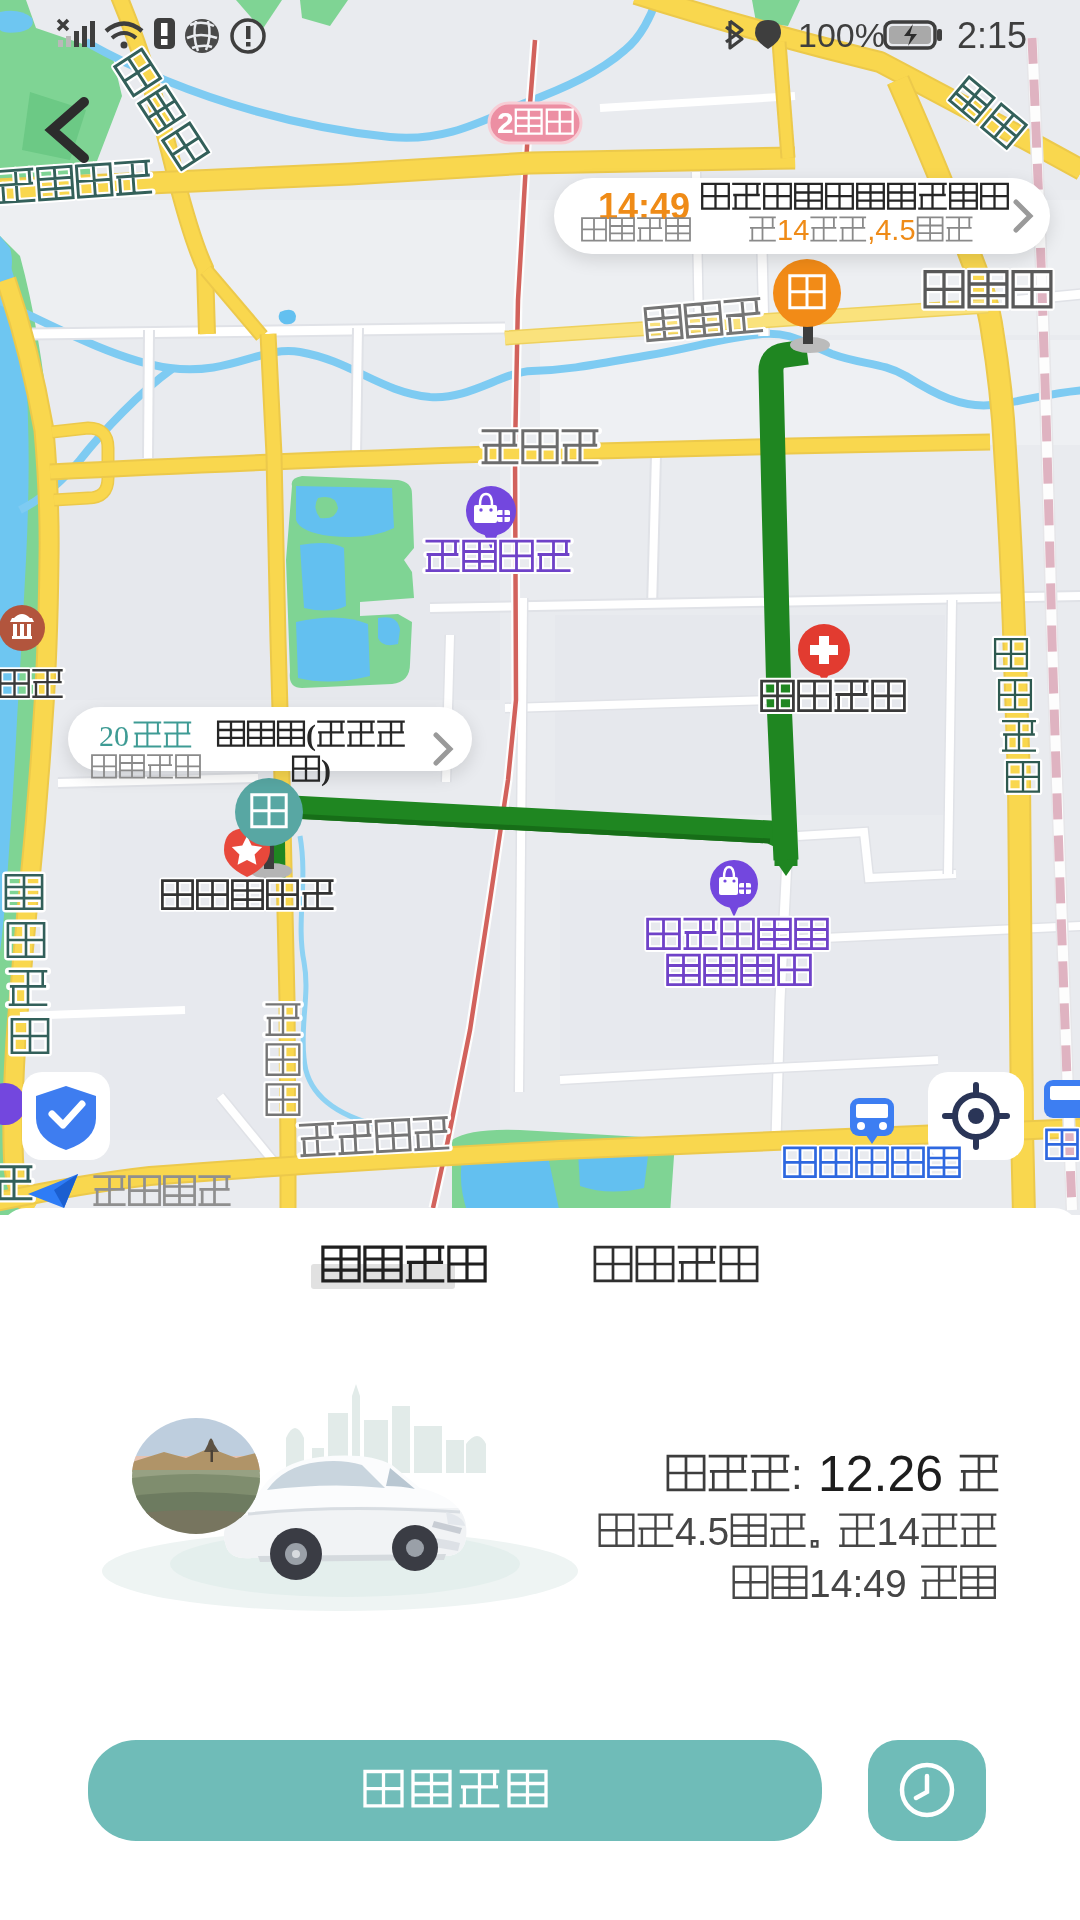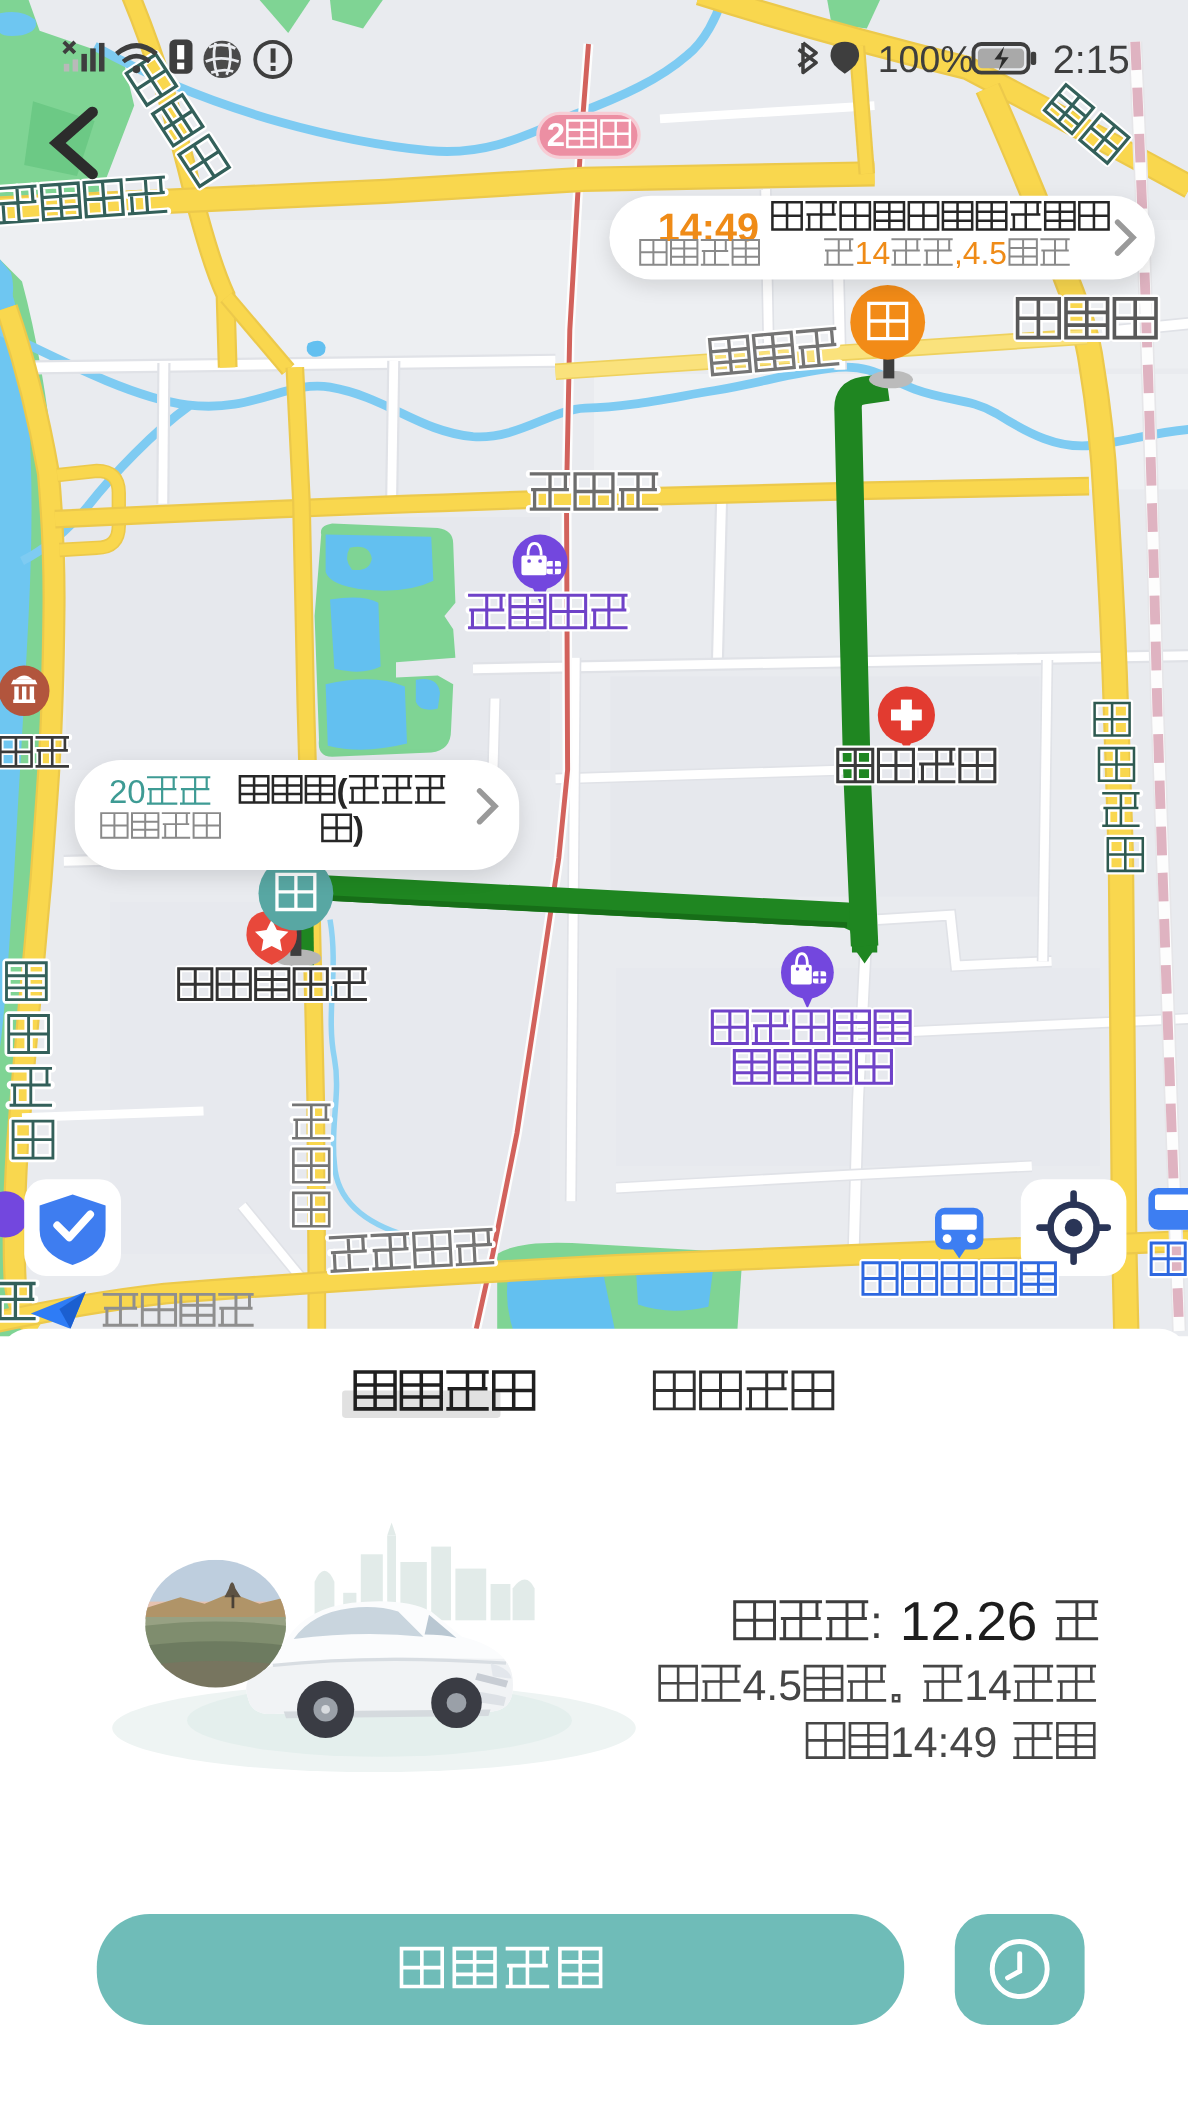--- a/index.html
+++ b/index.html
@@ -338,21 +338,21 @@
 </g>
 
 <g>
 <path d="M28,1194 L78,1174 L64,1208 Z" fill="#2e7cf6"></path>
 <path d="M54,1190 L78,1174 L64,1208 Z" fill="#1b5fd0"></path>
 <path d="M93.4,1176.7 H125.6 M94.5,1189.3 H124.6 M93.4,1204.7 H125.6 M109.5,1176.7 V1204.7 M97.2,1189.3 V1204.7 M121.8,1176.7 V1189.3 M129.4,1176.7 H159.6 V1204.7 H129.4 Z M129.4,1190.7 H159.6 M144.5,1176.7 V1204.7 M129.4,1176.7 V1204.7 M164.4,1176.7 H194.6 V1204.7 H164.4 Z M164.4,1186.5 H194.6 M164.4,1195.7 H194.6 M179.5,1176.7 V1204.7 M198.4,1176.7 H230.6 M199.4,1189.3 H229.6 M198.4,1204.7 H230.6 M214.5,1176.7 V1204.7 M202.2,1189.3 V1204.7 M226.8,1176.7 V1189.3" fill="none" stroke="#8f8f8f" stroke-width="2.7" stroke-linecap="butt"></path>
 </g>
 </svg>
 </div>
 
-<div style="position:absolute;left:0;top:18px;width:1080px;height:60px;">
+<div style="position:absolute;left:0;top:0;width:1080px;height:60px;">
 <svg width="1080" height="60" viewBox="0 0 1080 60">
 
 <g fill="#3e3e3e">
 <path d="M58,20 l10,10 m0,-10 l-10,10" stroke="#3e3e3e" stroke-width="3.5" fill="none"></path>
 <rect x="58" y="40" width="5" height="7" fill="#b9b9b9"></rect>
 <rect x="66" y="36" width="5" height="11" fill="#b9b9b9"></rect>
 <rect x="74" y="31" width="5" height="16"></rect>
 <rect x="82" y="26" width="5" height="21"></rect>
 <rect x="90" y="21" width="5" height="26"></rect>
 </g>
@@ -408,21 +408,21 @@
 <path d="M28.0,40.2 H52.0 V62.6 H28.0 Z M28.0,51.4 H52.0 M40.0,40.2 V62.6 M28.0,40.2 V62.6 M56.0,40.2 H80.0 V62.6 H56.0 Z M56.0,48.0 H80.0 M56.0,55.4 H80.0 M68.0,40.2 V62.6 M83.1,40.2 H108.9 M84.0,50.2 H108.0 M83.1,62.6 H108.9 M96.0,40.2 V62.6 M86.2,50.2 V62.6 M105.8,40.2 V50.2 M112.0,40.2 H136.0 V62.6 H112.0 Z M112.0,48.0 H136.0 M112.0,55.4 H136.0 M124.0,40.2 V62.6" fill="none" stroke="#8a8a8a" stroke-width="1.8" stroke-linecap="butt"></path>
 <path d="M195.2,39.4 H221.8 M196.0,49.8 H221.0 M195.2,62.6 H221.8 M208.5,39.4 V62.6 M198.3,49.8 V62.6 M218.7,39.4 V49.8 M256.4,39.4 H283.1 M257.3,49.8 H282.2 M256.4,62.6 H283.1 M269.7,39.4 V62.6 M259.6,49.8 V62.6 M279.9,39.4 V49.8 M285.4,39.4 H312.1 M286.3,49.8 H311.2 M285.4,62.6 H312.1 M298.7,39.4 V62.6 M288.6,49.8 V62.6 M308.9,39.4 V49.8 M363.7,39.4 H388.6 V62.6 H363.7 Z M363.7,47.5 H388.6 M363.7,55.2 H388.6 M376.1,39.4 V62.6 M391.8,39.4 H418.5 M392.7,49.8 H417.6 M391.8,62.6 H418.5 M405.1,39.4 V62.6 M395.0,49.8 V62.6 M415.3,39.4 V49.8" fill="none" stroke="#8a8a8a" stroke-width="1.8" stroke-linecap="butt"></path>
 <text x="223.0" y="62.0" font-size="29" fill="#ef8b17">14</text>
 <text x="313.2" y="62.0" font-size="29" fill="#ef8b17">,4.5</text>
 </svg>
 <svg style="position:absolute;right:14px;top:20px;" width="26" height="36" viewBox="0 0 26 36">
         <path d="M6,4 L20,18 L6,32" fill="none" stroke="#9a9a9a" stroke-width="5" stroke-linecap="round"></path>
       </svg>
 </div>
 
-<div class="bubble" style="left:68px;top:691px;width:404px;height:100px;border-radius:42px;">
+<div class="bubble" style="left:68px;top:707px;width:404px;height:64px;border-radius:42px;font-family:Liberation Serif, serif;">
 <svg style="position:absolute;left:0;top:0;" width="404" height="84" viewBox="0 0 404 84">
 <path d="M65.6,15.6 H93.2 M66.5,26.4 H92.3 M65.6,39.6 H93.2 M79.4,15.6 V39.6 M68.9,26.4 V39.6 M89.9,15.6 V26.4 M95.6,15.6 H123.2 M96.5,26.4 H122.3 M95.6,39.6 H123.2 M109.4,15.6 V39.6 M98.9,26.4 V39.6 M119.9,15.6 V26.4" fill="none" stroke="#3e9b94" stroke-width="2.0" stroke-linecap="butt"></path>
 <text x="31.0" y="39.0" font-size="30" fill="#3e9b94">20</text>
 <path d="M24.0,48.2 H48.0 V70.6 H24.0 Z M24.0,59.4 H48.0 M36.0,48.2 V70.6 M24.0,48.2 V70.6 M52.0,48.2 H76.0 V70.6 H52.0 Z M52.0,56.0 H76.0 M52.0,63.4 H76.0 M64.0,48.2 V70.6 M79.1,48.2 H104.9 M80.0,58.2 H104.0 M79.1,70.6 H104.9 M92.0,48.2 V70.6 M82.2,58.2 V70.6 M101.8,48.2 V58.2 M108.0,48.2 H132.0 V70.6 H108.0 Z M108.0,59.4 H132.0 M120.0,48.2 V70.6 M108.0,48.2 V70.6" fill="none" stroke="#8a8a8a" stroke-width="1.8" stroke-linecap="butt"></path>
 <path d="M150.1,14.6 H175.9 V38.6 H150.1 Z M150.1,23.0 H175.9 M150.1,30.9 H175.9 M163.0,14.6 V38.6 M180.1,14.6 H205.9 V38.6 H180.1 Z M180.1,23.0 H205.9 M180.1,30.9 H205.9 M193.0,14.6 V38.6 M210.1,14.6 H235.9 V38.6 H210.1 Z M210.1,23.0 H235.9 M210.1,30.9 H235.9 M223.0,14.6 V38.6 M249.2,14.6 H276.8 M250.1,25.4 H275.9 M249.2,38.6 H276.8 M263.0,14.6 V38.6 M252.5,25.4 V38.6 M273.5,14.6 V25.4 M279.2,14.6 H306.8 M280.1,25.4 H305.9 M279.2,38.6 H306.8 M293.0,14.6 V38.6 M282.5,25.4 V38.6 M303.5,14.6 V25.4 M309.2,14.6 H336.8 M310.1,25.4 H335.9 M309.2,38.6 H336.8 M323.0,14.6 V38.6 M312.5,25.4 V38.6 M333.5,14.6 V25.4" fill="none" stroke="#262626" stroke-width="2.3" stroke-linecap="butt"></path>
 <text x="238.0" y="38.0" font-size="30" font-weight="bold" fill="#262626">(</text>
 <path d="M225.1,49.6 H250.9 V73.6 H225.1 Z M225.1,61.6 H250.9 M238.0,49.6 V73.6 M225.1,49.6 V73.6" fill="none" stroke="#262626" stroke-width="2.3" stroke-linecap="butt"></path>
 <text x="253.0" y="73.0" font-size="30" font-weight="bold" fill="#262626">)</text>
 </svg>
 <svg style="position:absolute;right:16px;top:24px;" width="26" height="36" viewBox="0 0 26 36">

